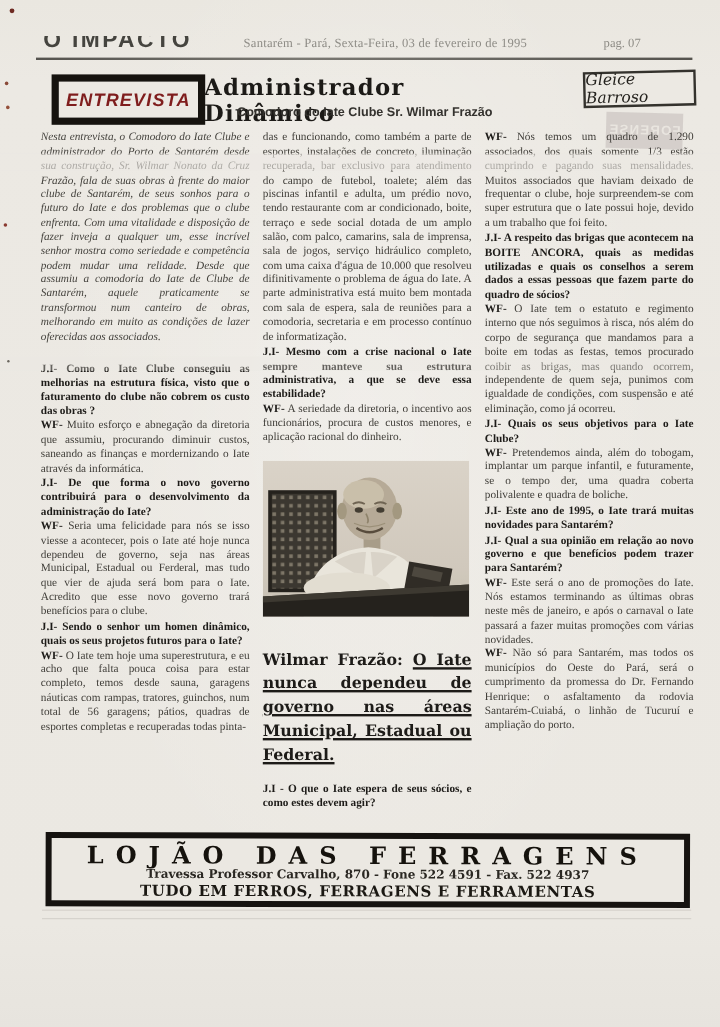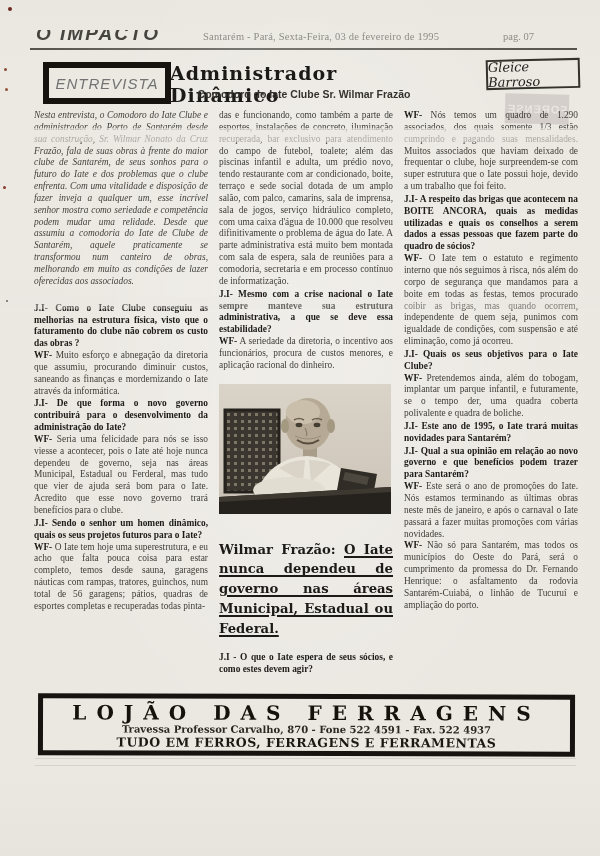--- a/index.html
+++ b/index.html
@@ -4,31 +4,31 @@
 <style>
   html,body{margin:0;padding:0;}
   body{background:#9a9792;font-family:"Liberation Serif","DejaVu Serif",serif;}
   .page{position:relative;width:600px;height:856px;margin:0 auto;overflow:hidden;
         background:#ece9e3;
         background-image:radial-gradient(ellipse at 50% 40%, rgba(255,255,255,0.25), rgba(0,0,0,0) 60%),
                          linear-gradient(180deg,#eae7e0 0%,#ece9e3 8%,#ebe8e2 90%,#e7e4de 100%);
         color:#3d3c38;}
   
   .masthead-clip{position:absolute;left:36px;top:30px;width:150px;height:15px;overflow:hidden;}
-  .masthead{font-family:"Liberation Sans",sans-serif;font-weight:bold;font-style:italic;
+  .masthead{font-family:"Liberation Sans",sans-serif;font-weight:bold;
             font-size:19px;letter-spacing:2px;color:#45443f;transform:translateY(-7px);display:block;white-space:nowrap;}
   .dateline{position:absolute;left:203px;top:31px;width:280px;font-size:10.5px;color:#8e8c86;letter-spacing:.2px;}
   .pagenum{position:absolute;left:503px;top:31px;font-size:10.5px;color:#8e8c86;}
   .head-rule{position:absolute;left:30px;top:48px;width:547px;height:2px;
              background:linear-gradient(90deg,#55534e, #7a7872 40%, #55534e);}
   
   .section-box{position:absolute;left:43px;top:62px;width:116px;height:30px;border:6px solid #16130f;
                display:flex;align-items:center;justify-content:center;background:#ece9e3;}
-  .section-box span{font-family:"Liberation Sans",sans-serif;font-weight:normal;font-style:italic;
-                    font-size:15px;letter-spacing:1px;color:#737373;}
+  .section-box span{font-family:"Liberation Sans",sans-serif;font-weight:bold;font-style:italic;
+                    font-size:15px;letter-spacing:1px;color:#7f1d1d;}
   .art-title{position:absolute;left:170px;top:62px;width:268px;text-align:left;
              font-family:"DejaVu Serif",serif;font-weight:bold;font-size:19px;letter-spacing:1px;
              word-spacing:7px;color:#1c1a17;}
   .art-subtitle{position:absolute;left:170px;top:88px;width:268px;text-align:center;
                 font-family:"Liberation Sans",sans-serif;font-weight:bold;font-size:10.5px;color:#34322e;}
   .byline-box{position:absolute;left:486px;top:59px;width:90px;height:26px;border:2px solid #34322d;
               display:flex;align-items:center;justify-content:center;transform:rotate(-1.4deg);background:#ece9e3;}
   .byline-box span{font-family:"DejaVu Serif",serif;font-style:italic;font-size:13px;color:#24221e;}
   .bleed-stamp{position:absolute;left:505px;top:94px;width:64px;height:30px;
                background:rgba(158,148,150,0.30);transform:rotate(1.5deg);

